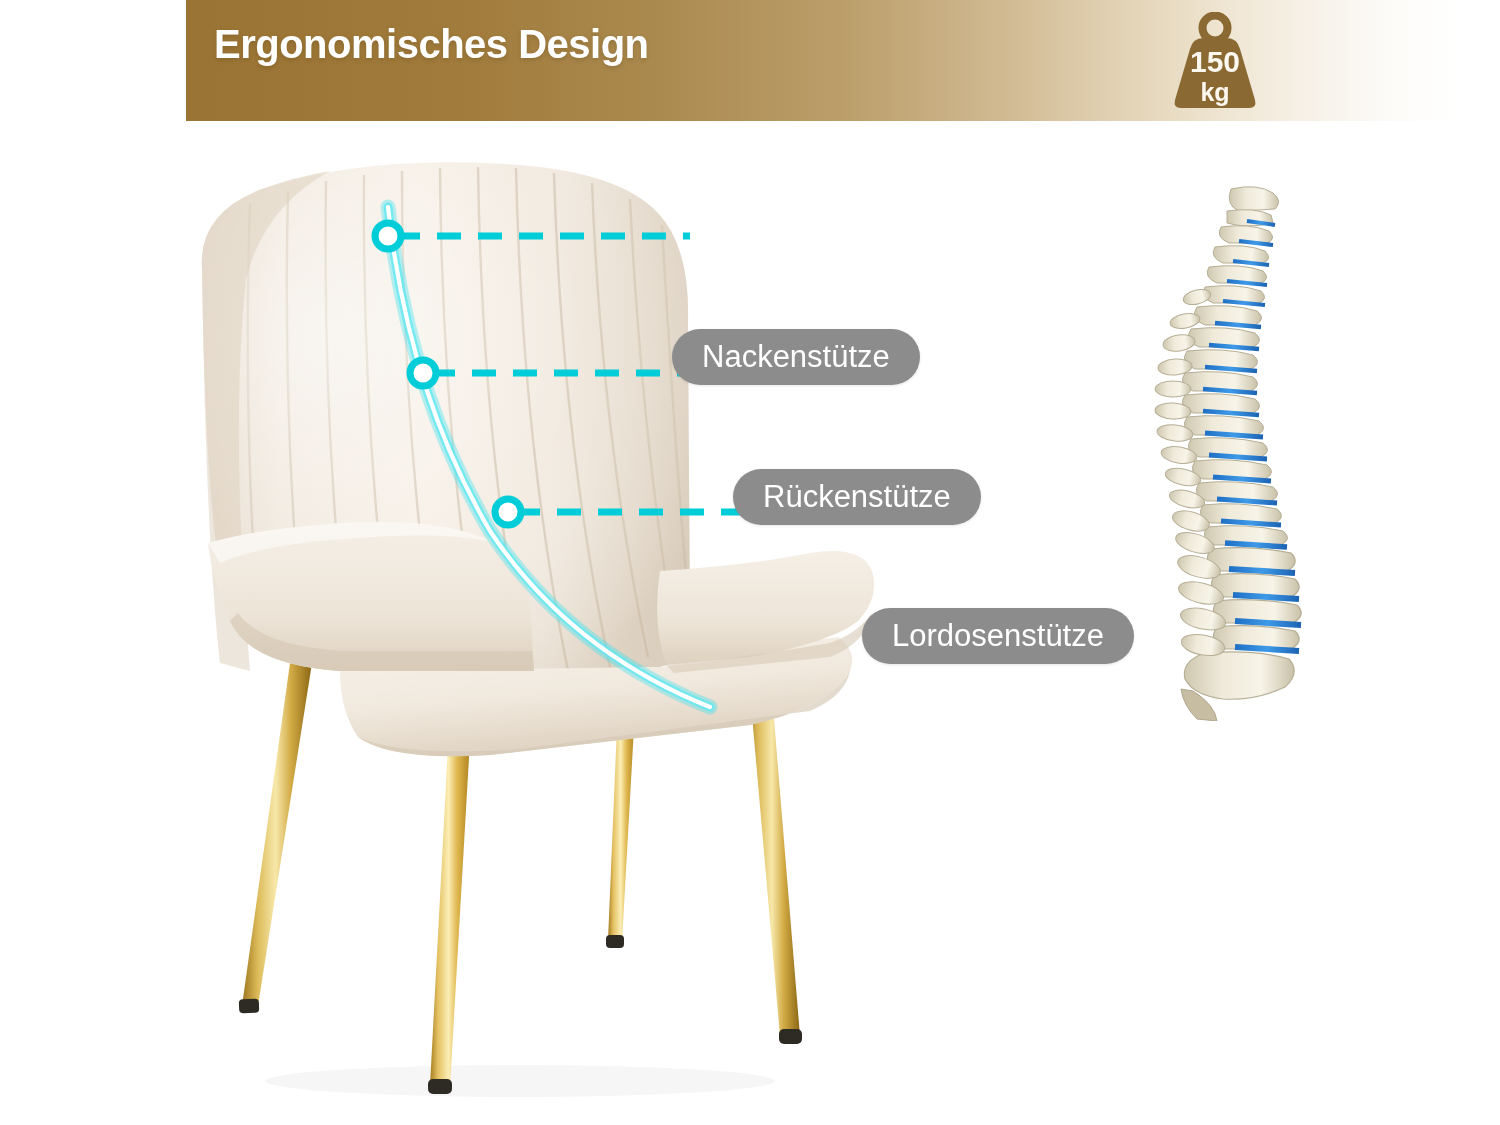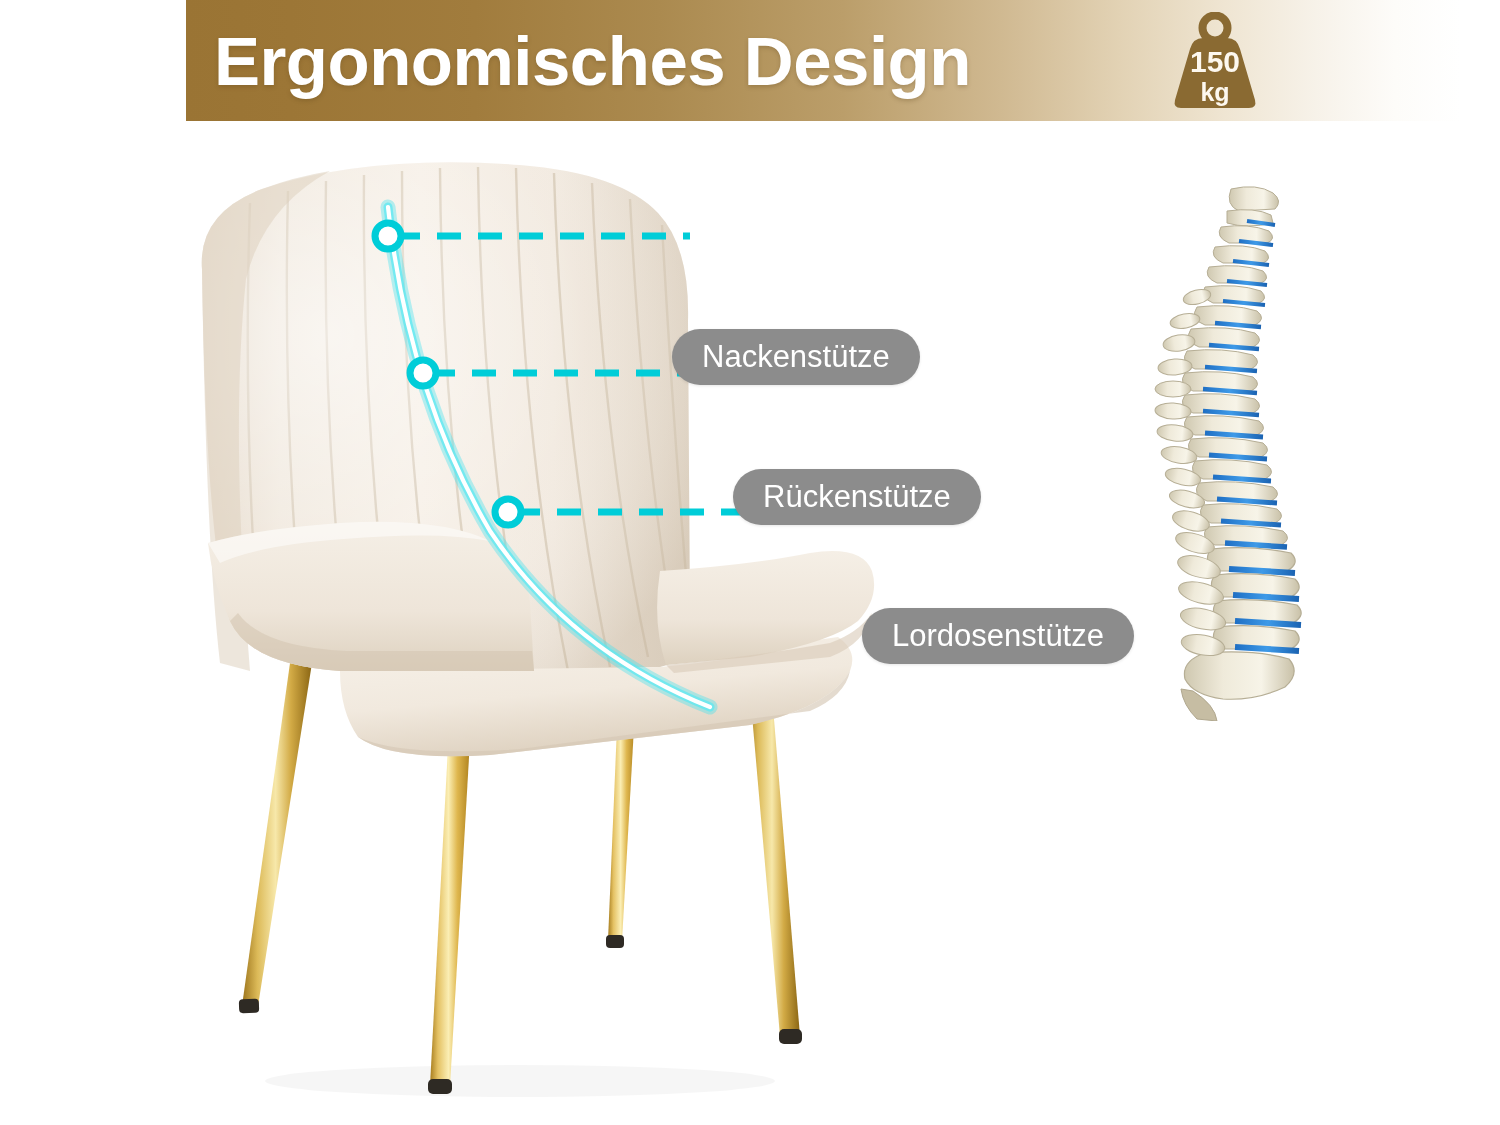--- a/index.html
+++ b/index.html
@@ -33,21 +33,21 @@
         #efe5d2 79%,
         #f7f2e9 86%,
         #fdfcf9 92%,
         #ffffff 97%,
         #ffffff 100%);
   }
   #header-title {
     position: absolute;
     left: 214px;
     top: 22px;
-    font-size: 69px;
+    font-size: 40px;
     font-weight: bold;
     color: #ffffff;
     letter-spacing: -0.5px;
     white-space: nowrap;
     text-shadow: 0 2px 4px rgba(90,65,25,0.28);
   }
 
   
   #weight-badge {
     position: absolute;

